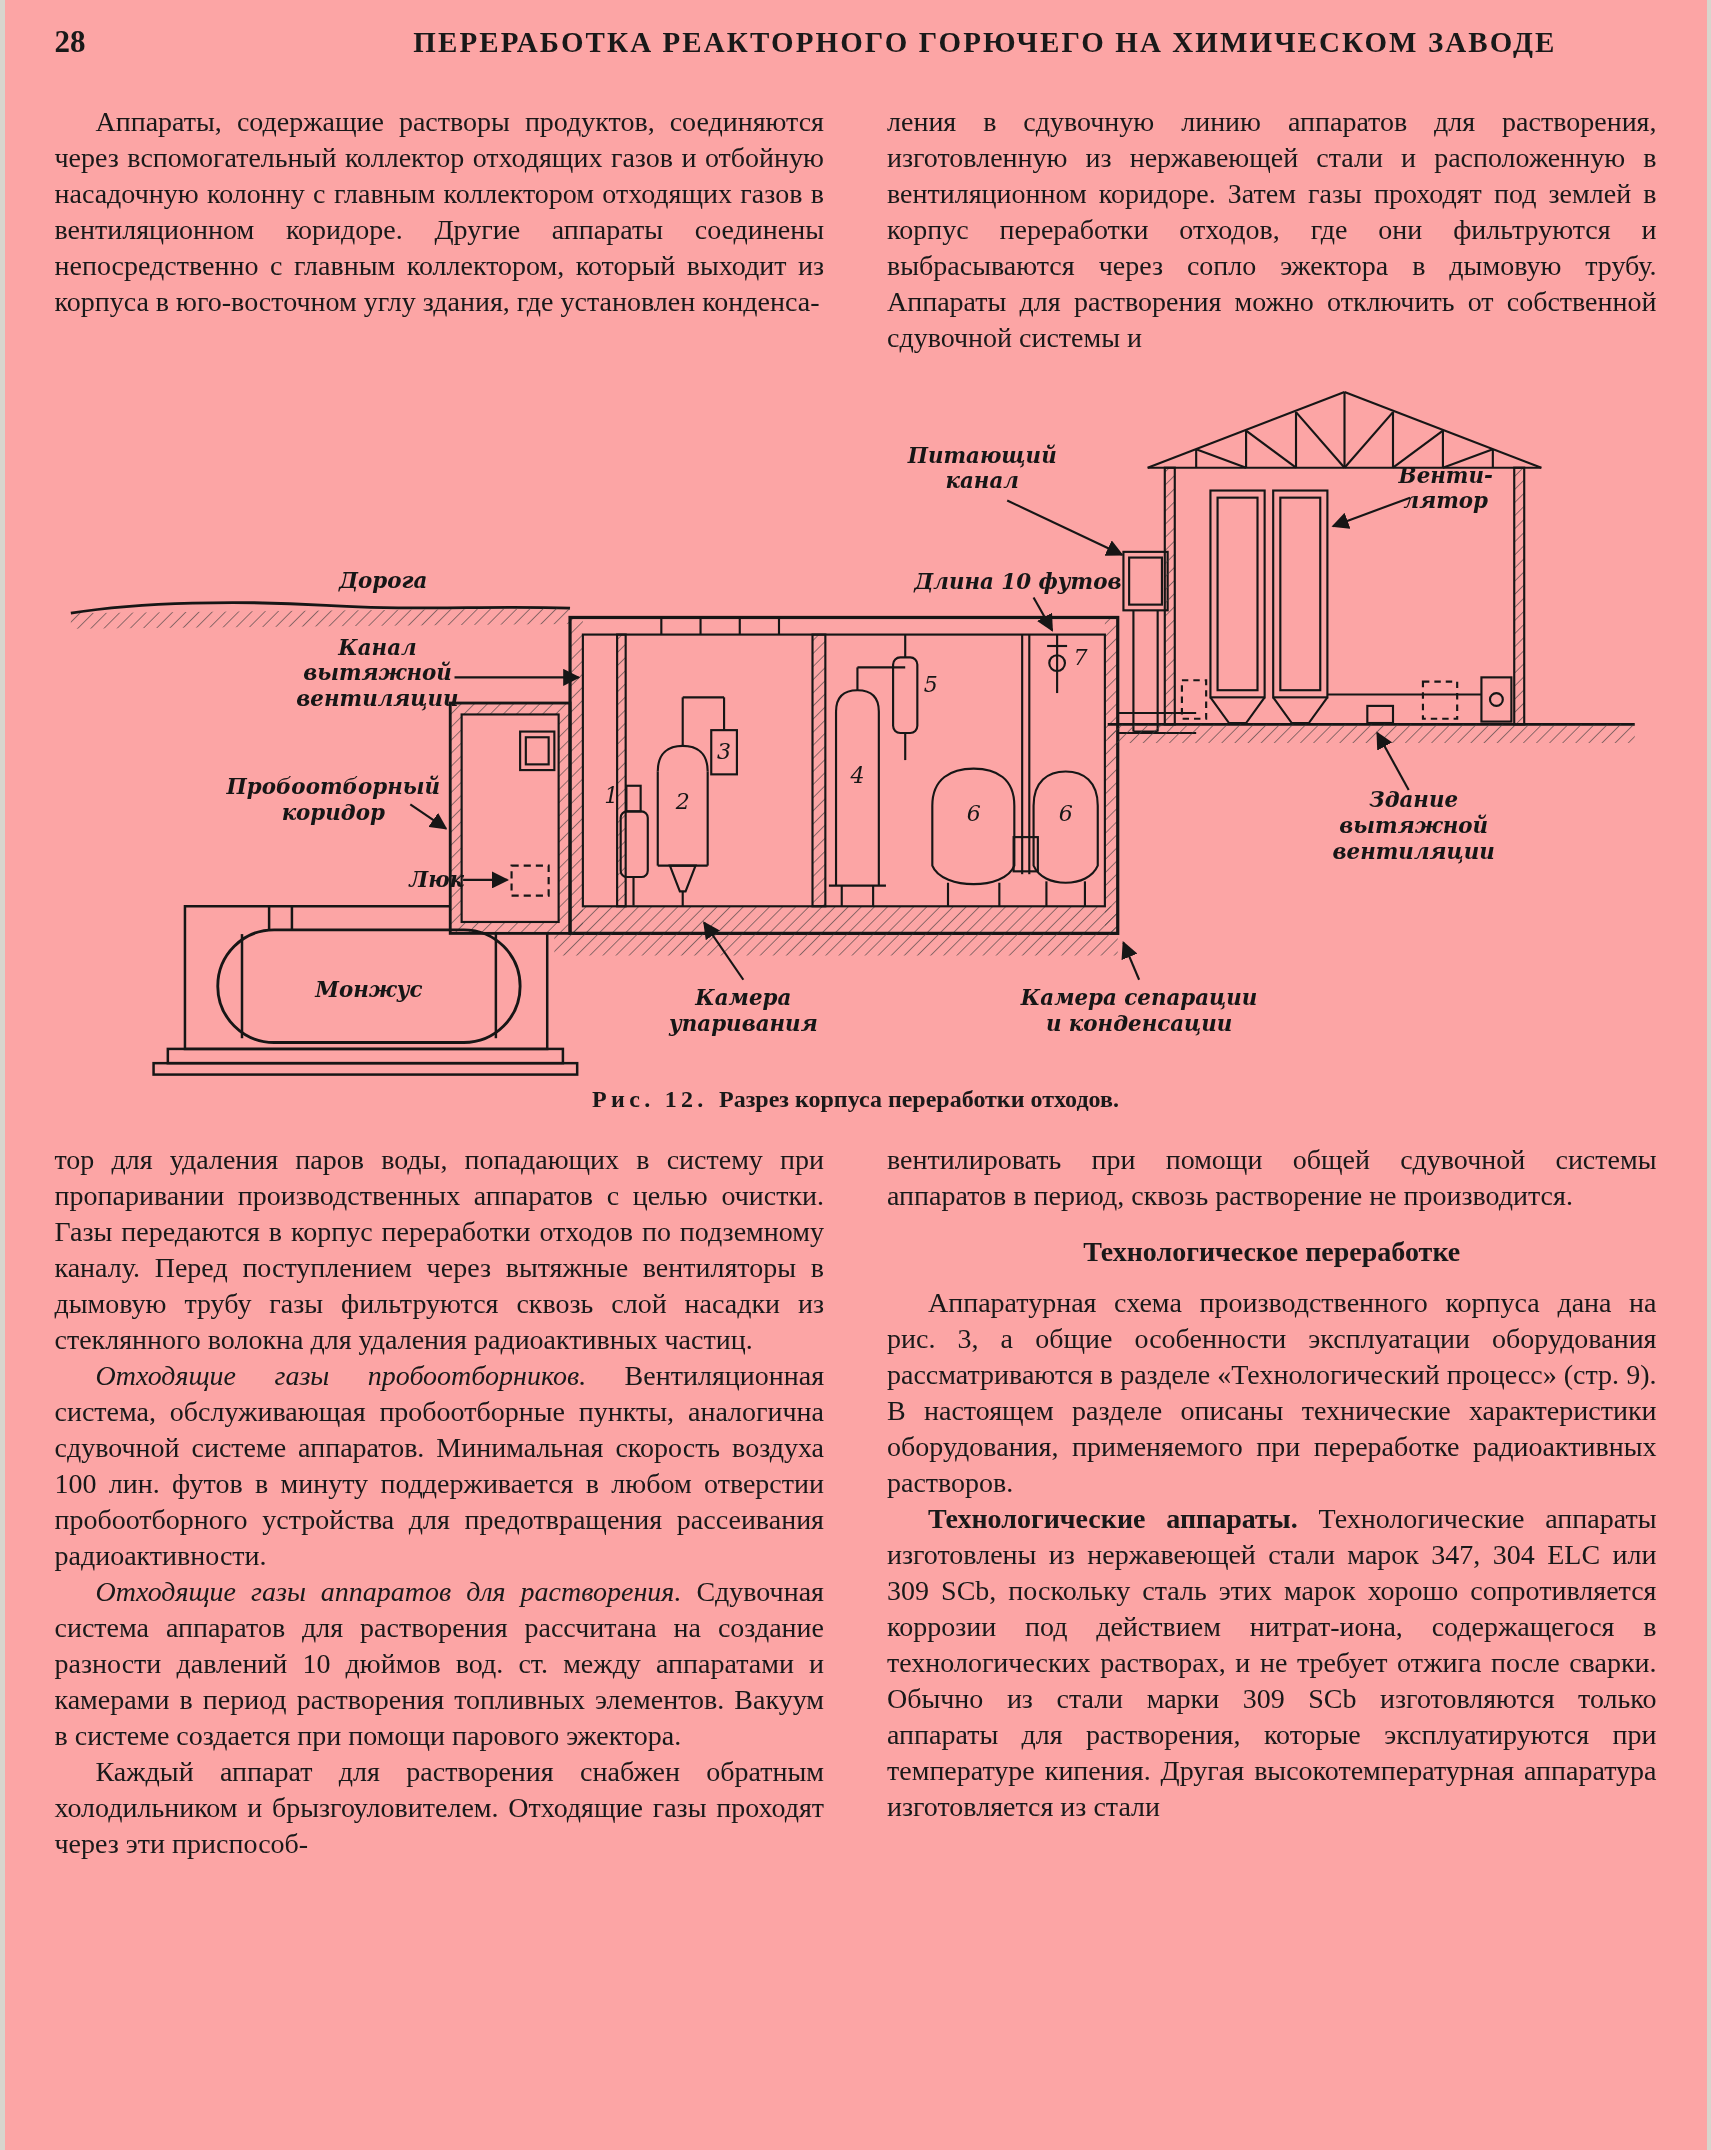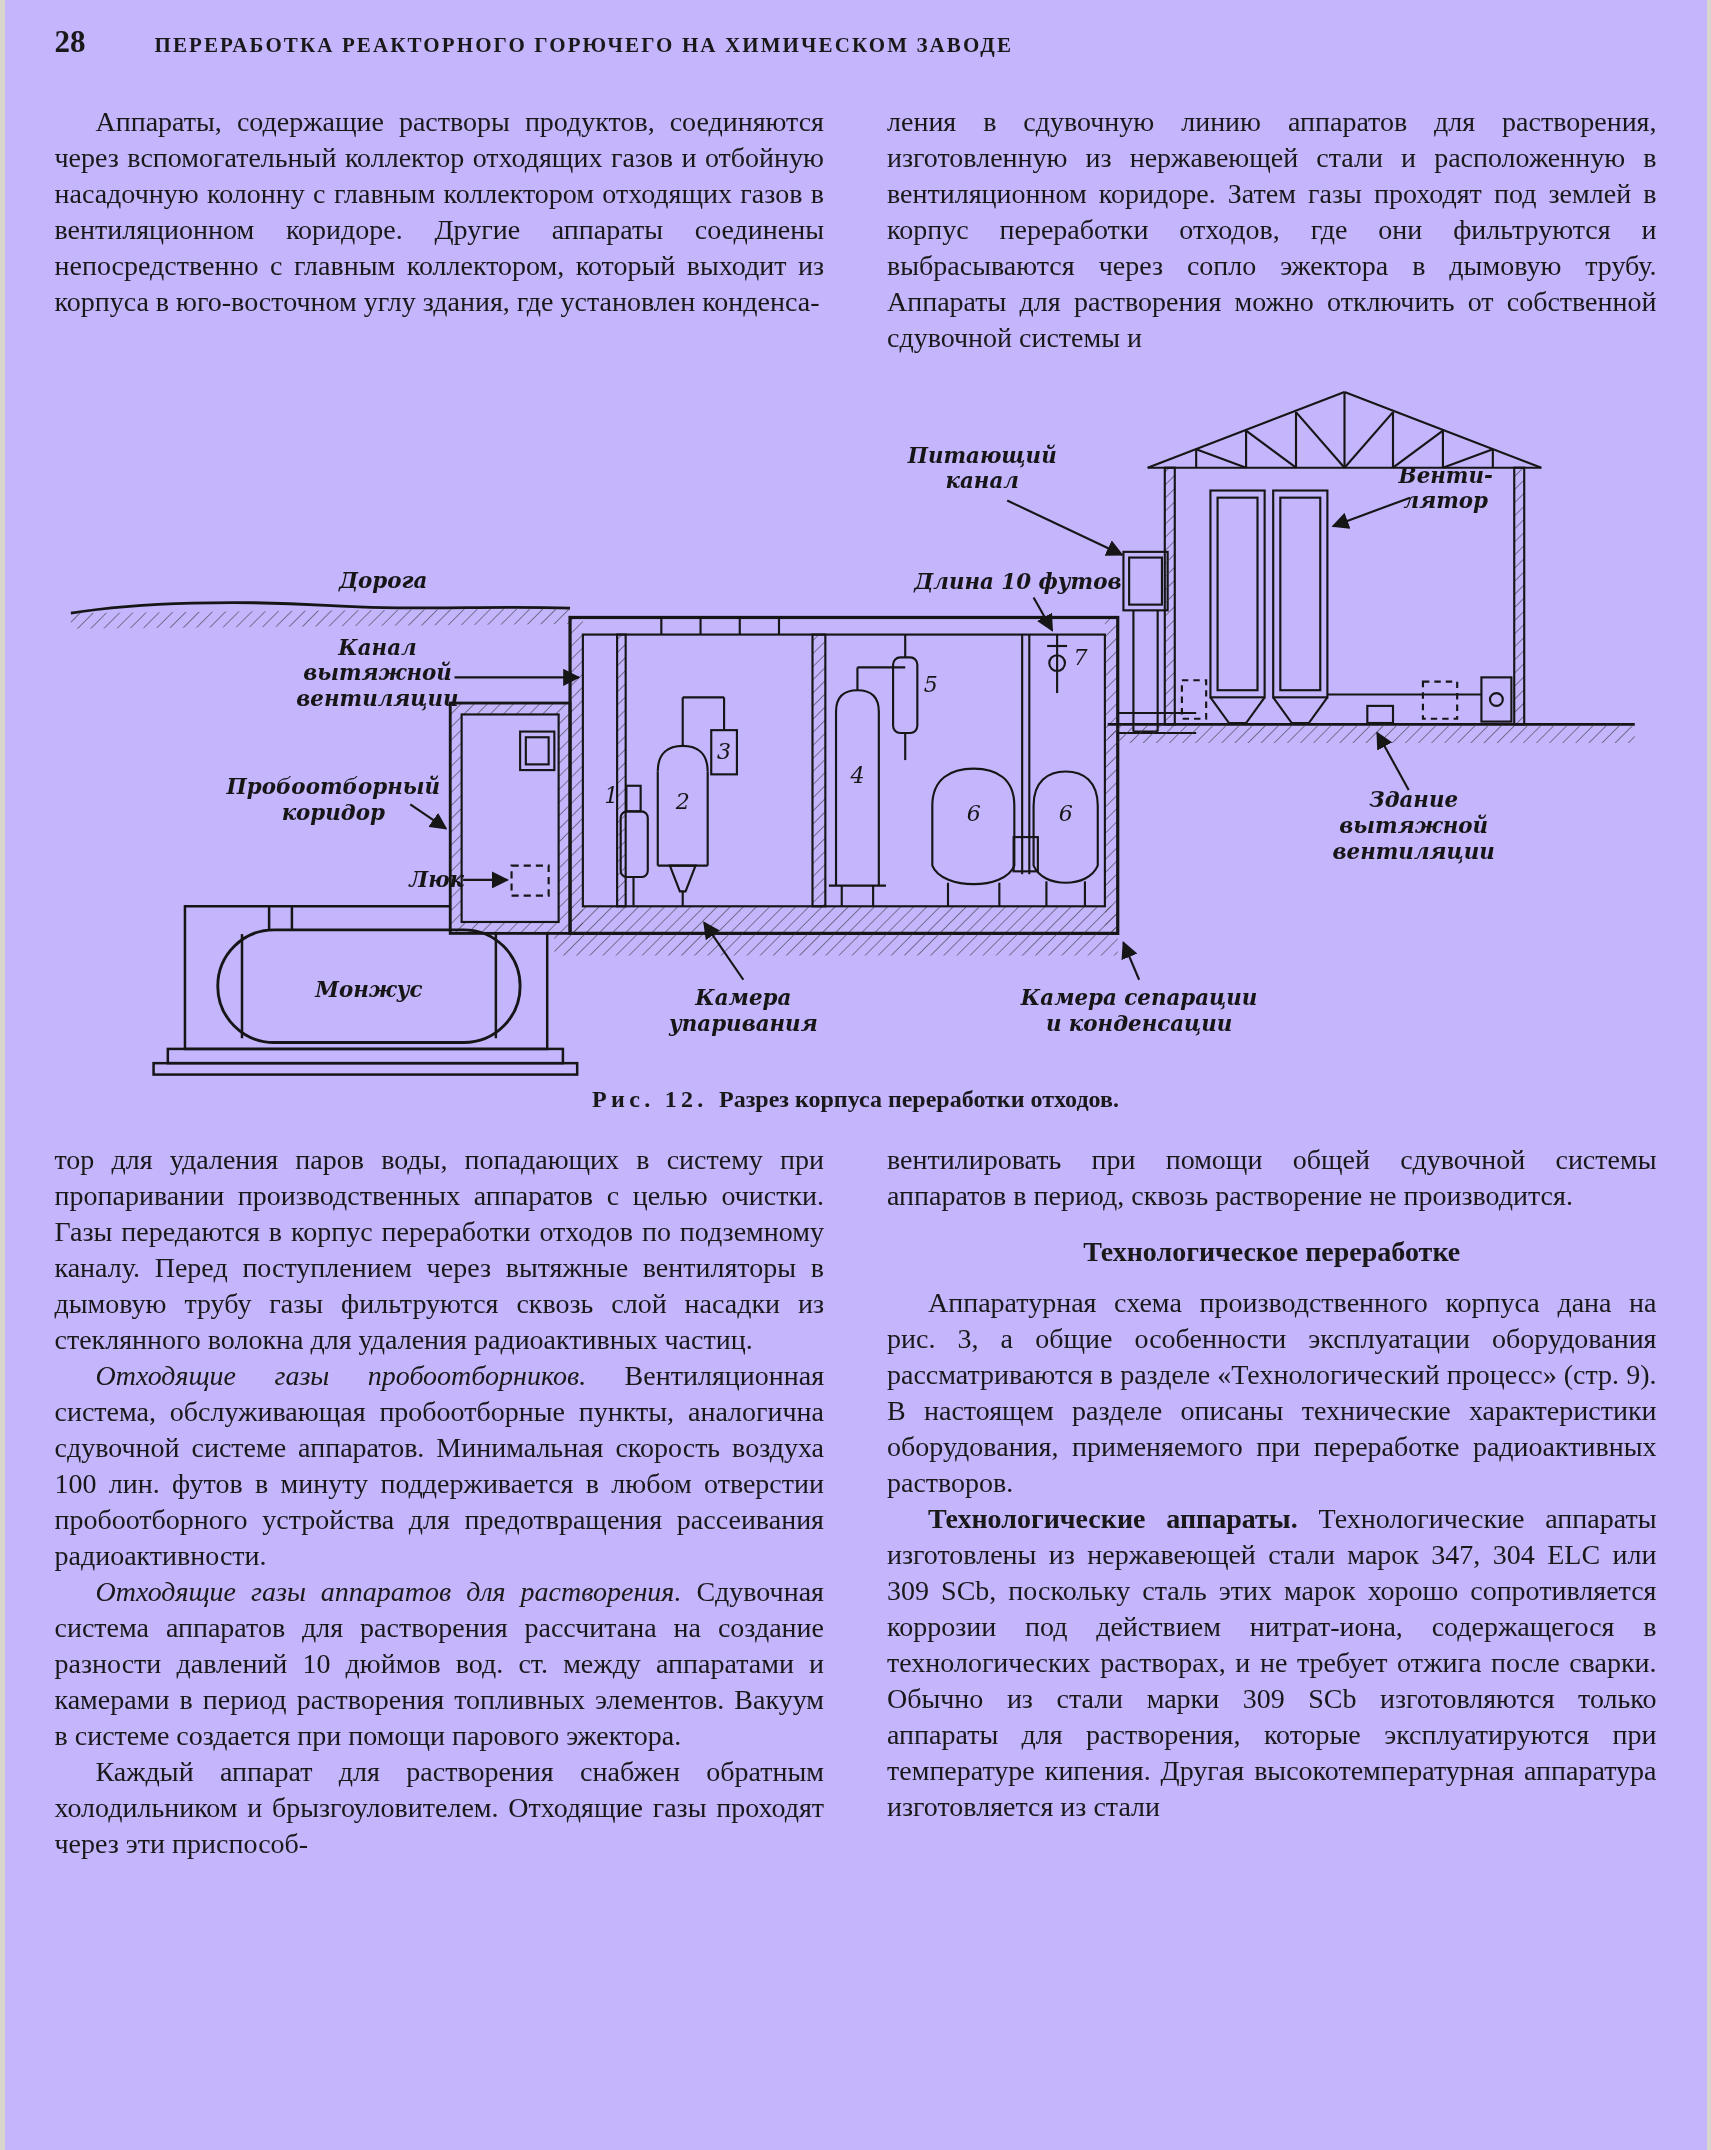--- a/index.html
+++ b/index.html
@@ -1,25 +1,25 @@
 <!DOCTYPE html>
 <html style="font-size:11.4px"><head>
 <meta charset="utf-8">
 <style>
   html,body{margin:0;padding:0;}
   body{background:#d8d5cd;}
   .page{
     width:1702px;height:2151px;margin:0 auto;box-sizing:border-box;
-    background:#c4b5fd;color:#191919;overflow:hidden;position:relative;
+    background:#fca5a5;color:#191919;overflow:hidden;position:relative;
     padding:24px 50px 8px 50px;
     font-family:"Liberation Serif","DejaVu Serif",serif;
   }
   .runhead{display:grid;grid-template-columns:100px 1fr 100px;align-items:baseline;}
   .pageno{font-size:31px;font-weight:700;}
-  .runtitle{text-align:left;font-size:21px;font-weight:700;letter-spacing:2.1px;}
+  .runtitle{text-align:right;font-size:29px;font-weight:700;letter-spacing:2.1px;}
   .cols{display:flex;gap:63px;}
   .col{width:775px;font-size:28px;line-height:36px;text-align:justify;}
   .top-cols{margin-top:44px;font-family:Liberation Serif, serif;}
   .bottom-cols{margin-top:28.5px;}
   .p{margin:0;}
   .indent{text-indent:41px;}
   .figure{margin-top:18.5px;}
   .figure svg{display:block;margin:0 auto;}
   .caption{text-align:center;font-size:24px;font-weight:700;margin-top:5.7px;}
   .caption .cl{letter-spacing:4.3px;margin-right:11.4px;text-align:center;}

